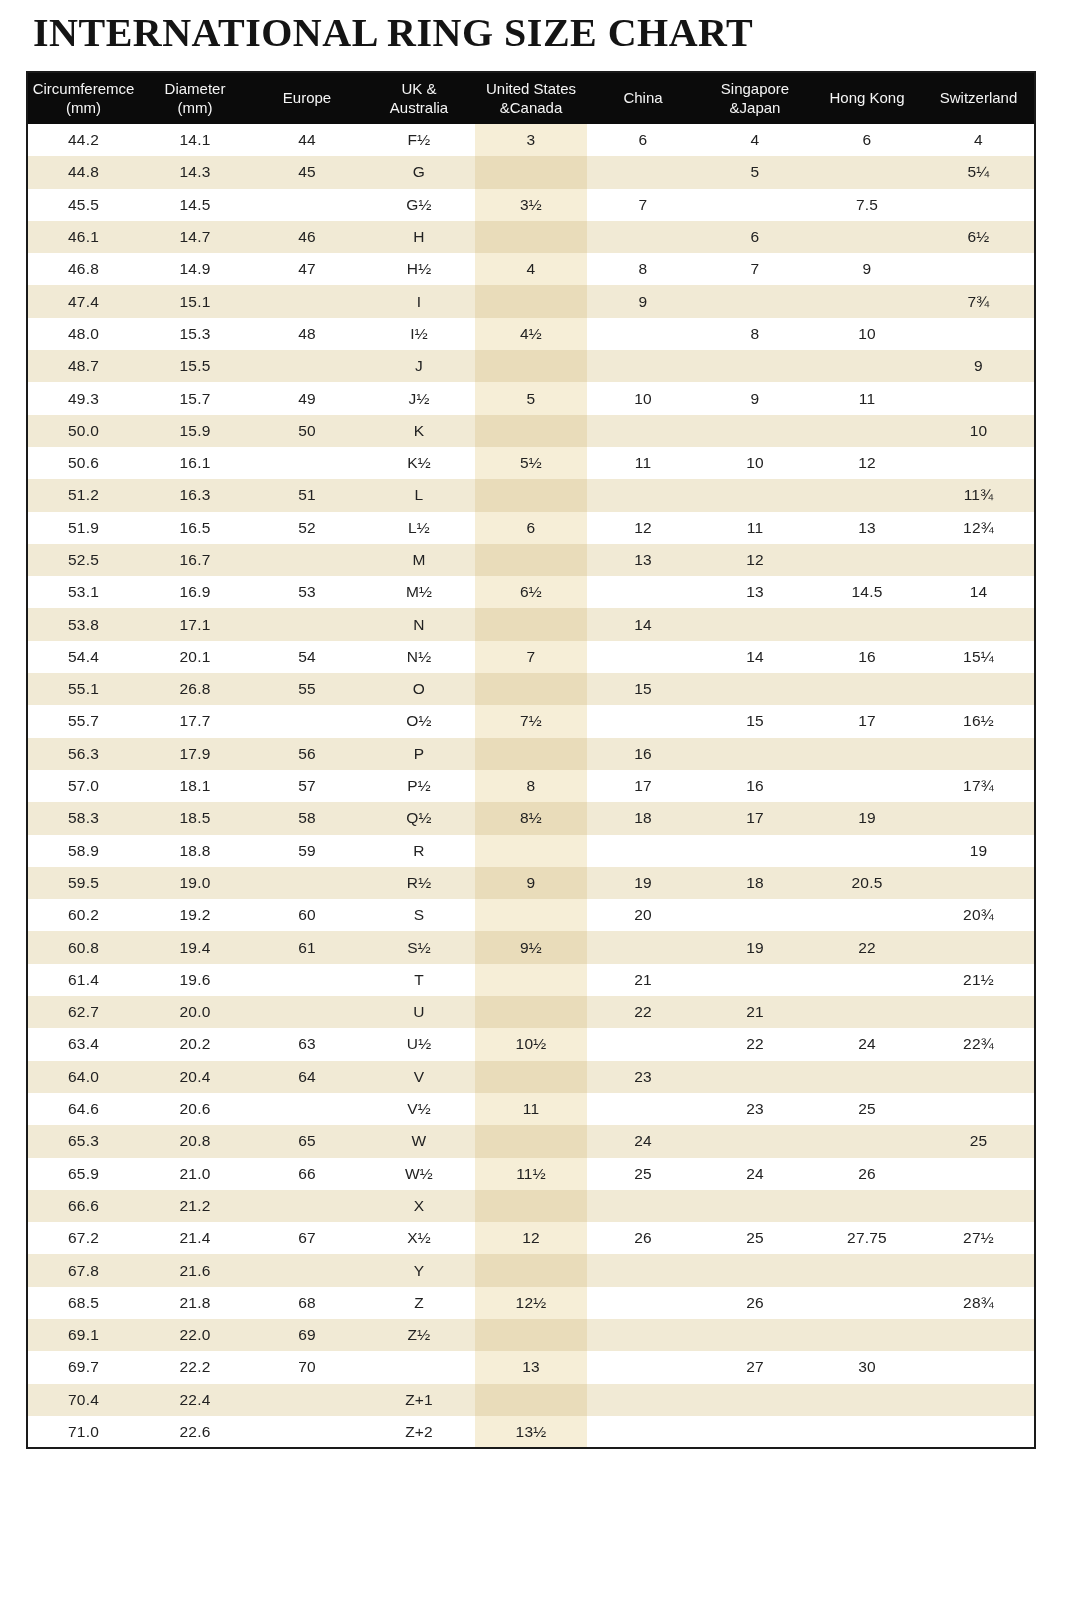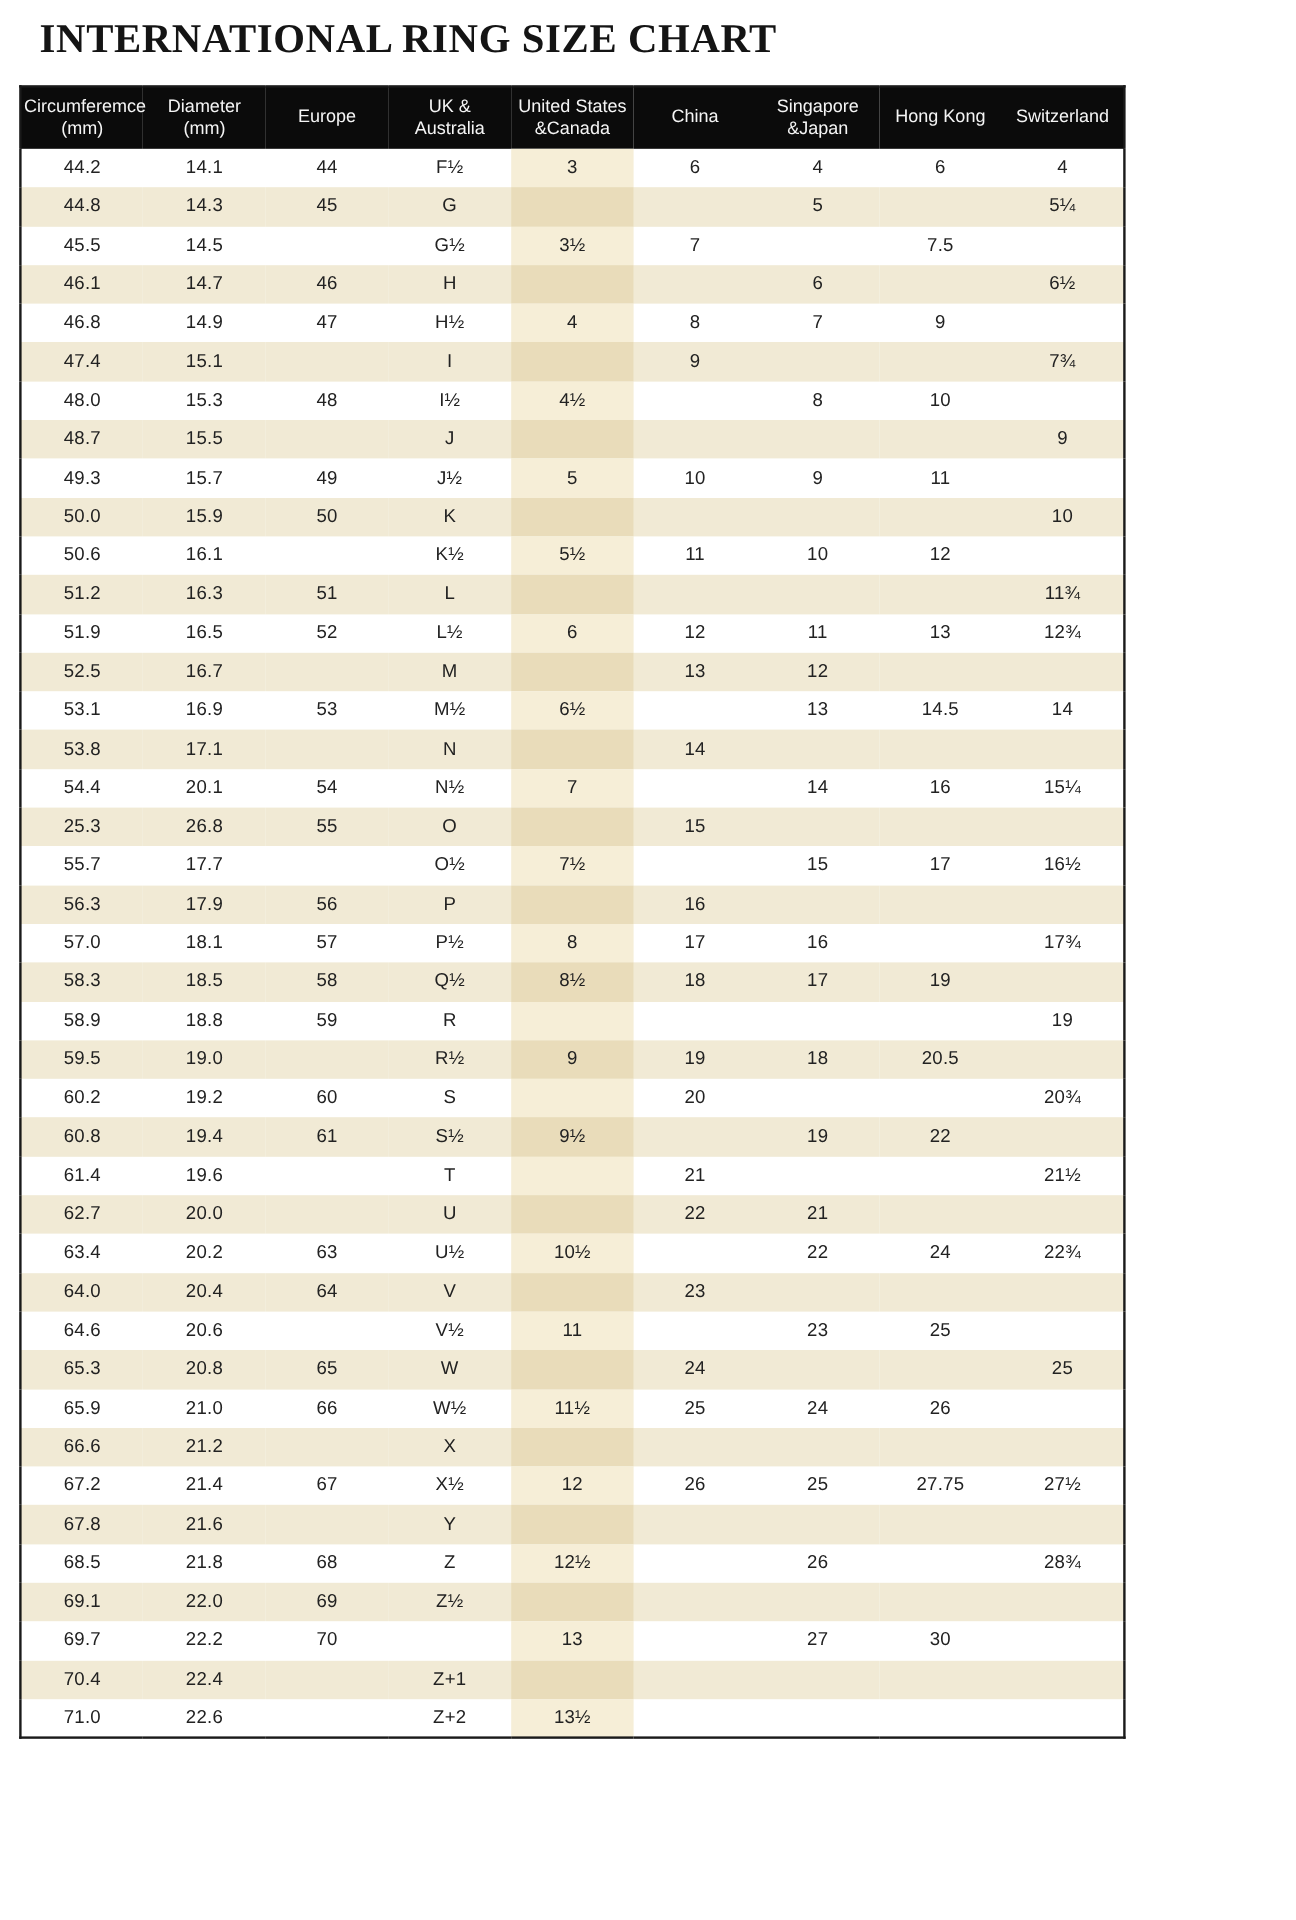--- a/index.html
+++ b/index.html
@@ -17,33 +17,33 @@
     margin: 0;
     padding: 0;
     width: 1080px;
     height: 1600px;
     background: var(--page-bg);
     font-family: "Liberation Sans", sans-serif;
   }
   .page-title {
     font-family: "Liberation Serif", serif;
     font-weight: bold;
-    font-size: 34px;
+    font-size: 40px;
     letter-spacing: 0.5px;
     color: #141414;
     margin: 0;
     padding: 10px 0 0 33px;
     line-height: 46px;
     white-space: nowrap;
   }
   table.ring-chart {
     border-collapse: collapse;
     table-layout: fixed;
-    width: 922px;
-    margin: 15px 0 0 16px;
+    width: 1010px;
+    margin: 15px 0 0 26px;
     border: 2px solid var(--border-color);
   }
   table.ring-chart thead th {
     background: var(--header-bg);
     color: var(--header-text);
     font-weight: 400;
     font-size: 15px;
     line-height: 1.25;
     height: 52px;
     text-align: center;
@@ -270,21 +270,21 @@
         <td>20.1</td>
         <td>54</td>
         <td>N½</td>
         <td class="hl">7</td>
         <td></td>
         <td>14</td>
         <td>16</td>
         <td>15¼</td>
       </tr>
       <tr>
-        <td>25.3</td>
+        <td>55.1</td>
         <td>26.8</td>
         <td>55</td>
         <td>O</td>
         <td class="hl"></td>
         <td>15</td>
         <td></td>
         <td></td>
         <td></td>
       </tr>
       <tr>

